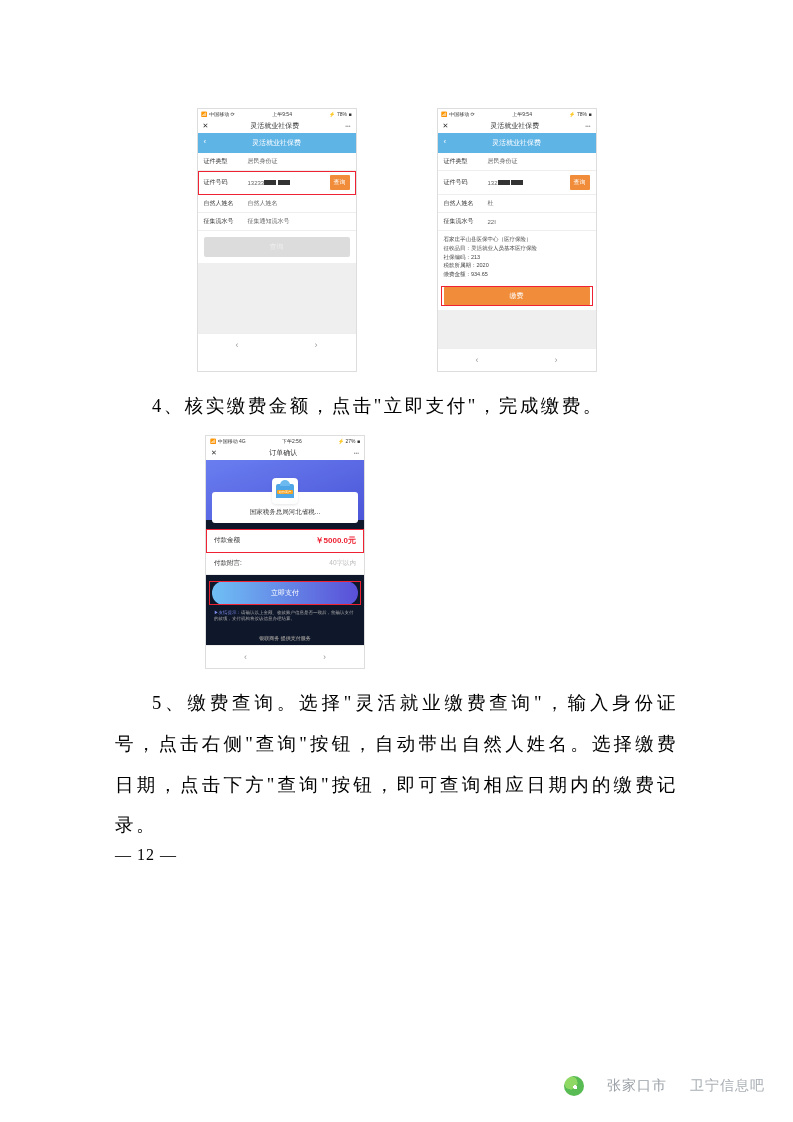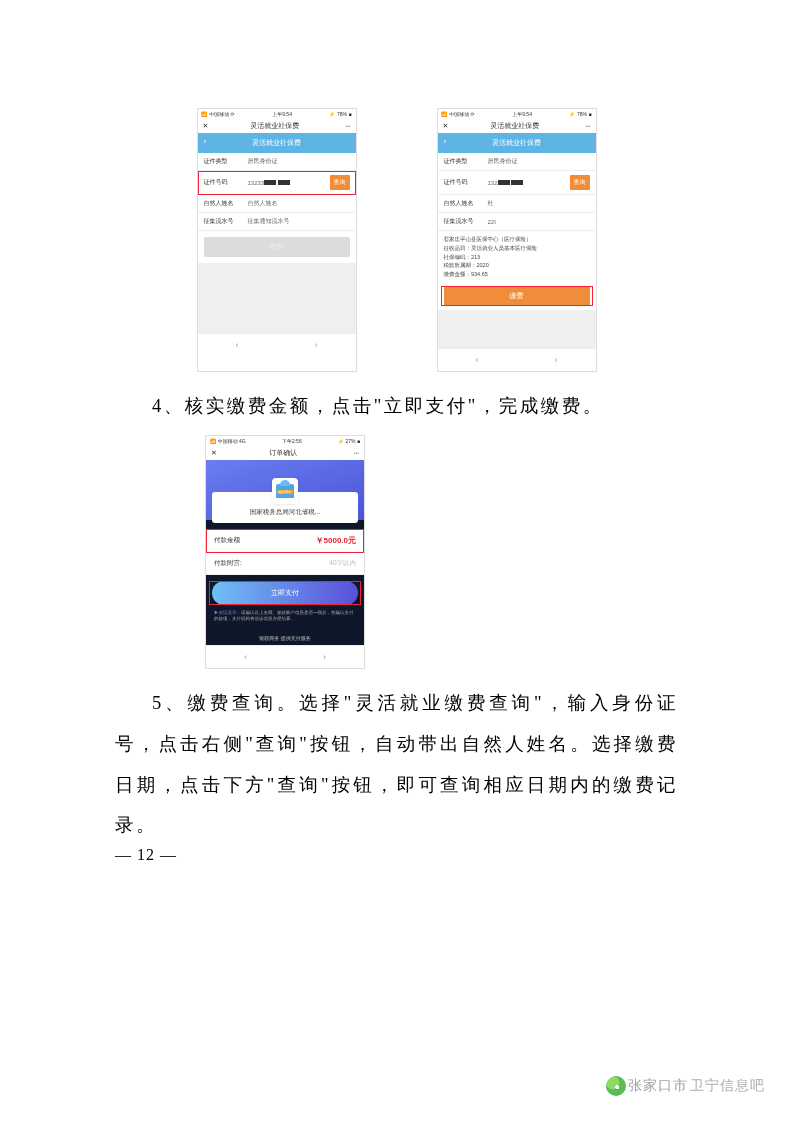--- a/index.html
+++ b/index.html
@@ -69,21 +69,21 @@
   .tip-text { font-size: 4.5px; color: #aaa; padding: 2px 8px 6px; line-height: 1.5; }
   .tip-text .b { color: #7a8be8; }
   .foot-srv { text-align: center; font-size: 5px; color: #aaa; padding: 6px 0 4px; }
   .page-num { font-size: 16px; letter-spacing: 1px; }
   .watermark {
     position: absolute;
     right: 28px;
     bottom: 26px;
     display: flex;
     align-items: center;
-    gap: 2px;
+    gap: 23px;
     font-family: "PingFang SC", sans-serif;
     font-size: 14px;
     color: #9aa0a6;
     letter-spacing: 1px;
   }
   .wm-icon {
     width: 20px; height: 20px; border-radius: 50%;
     background: radial-gradient(circle at 35% 35%, #8fd864 0 35%, #58bb53 36% 100%);
     position: relative;
   }

